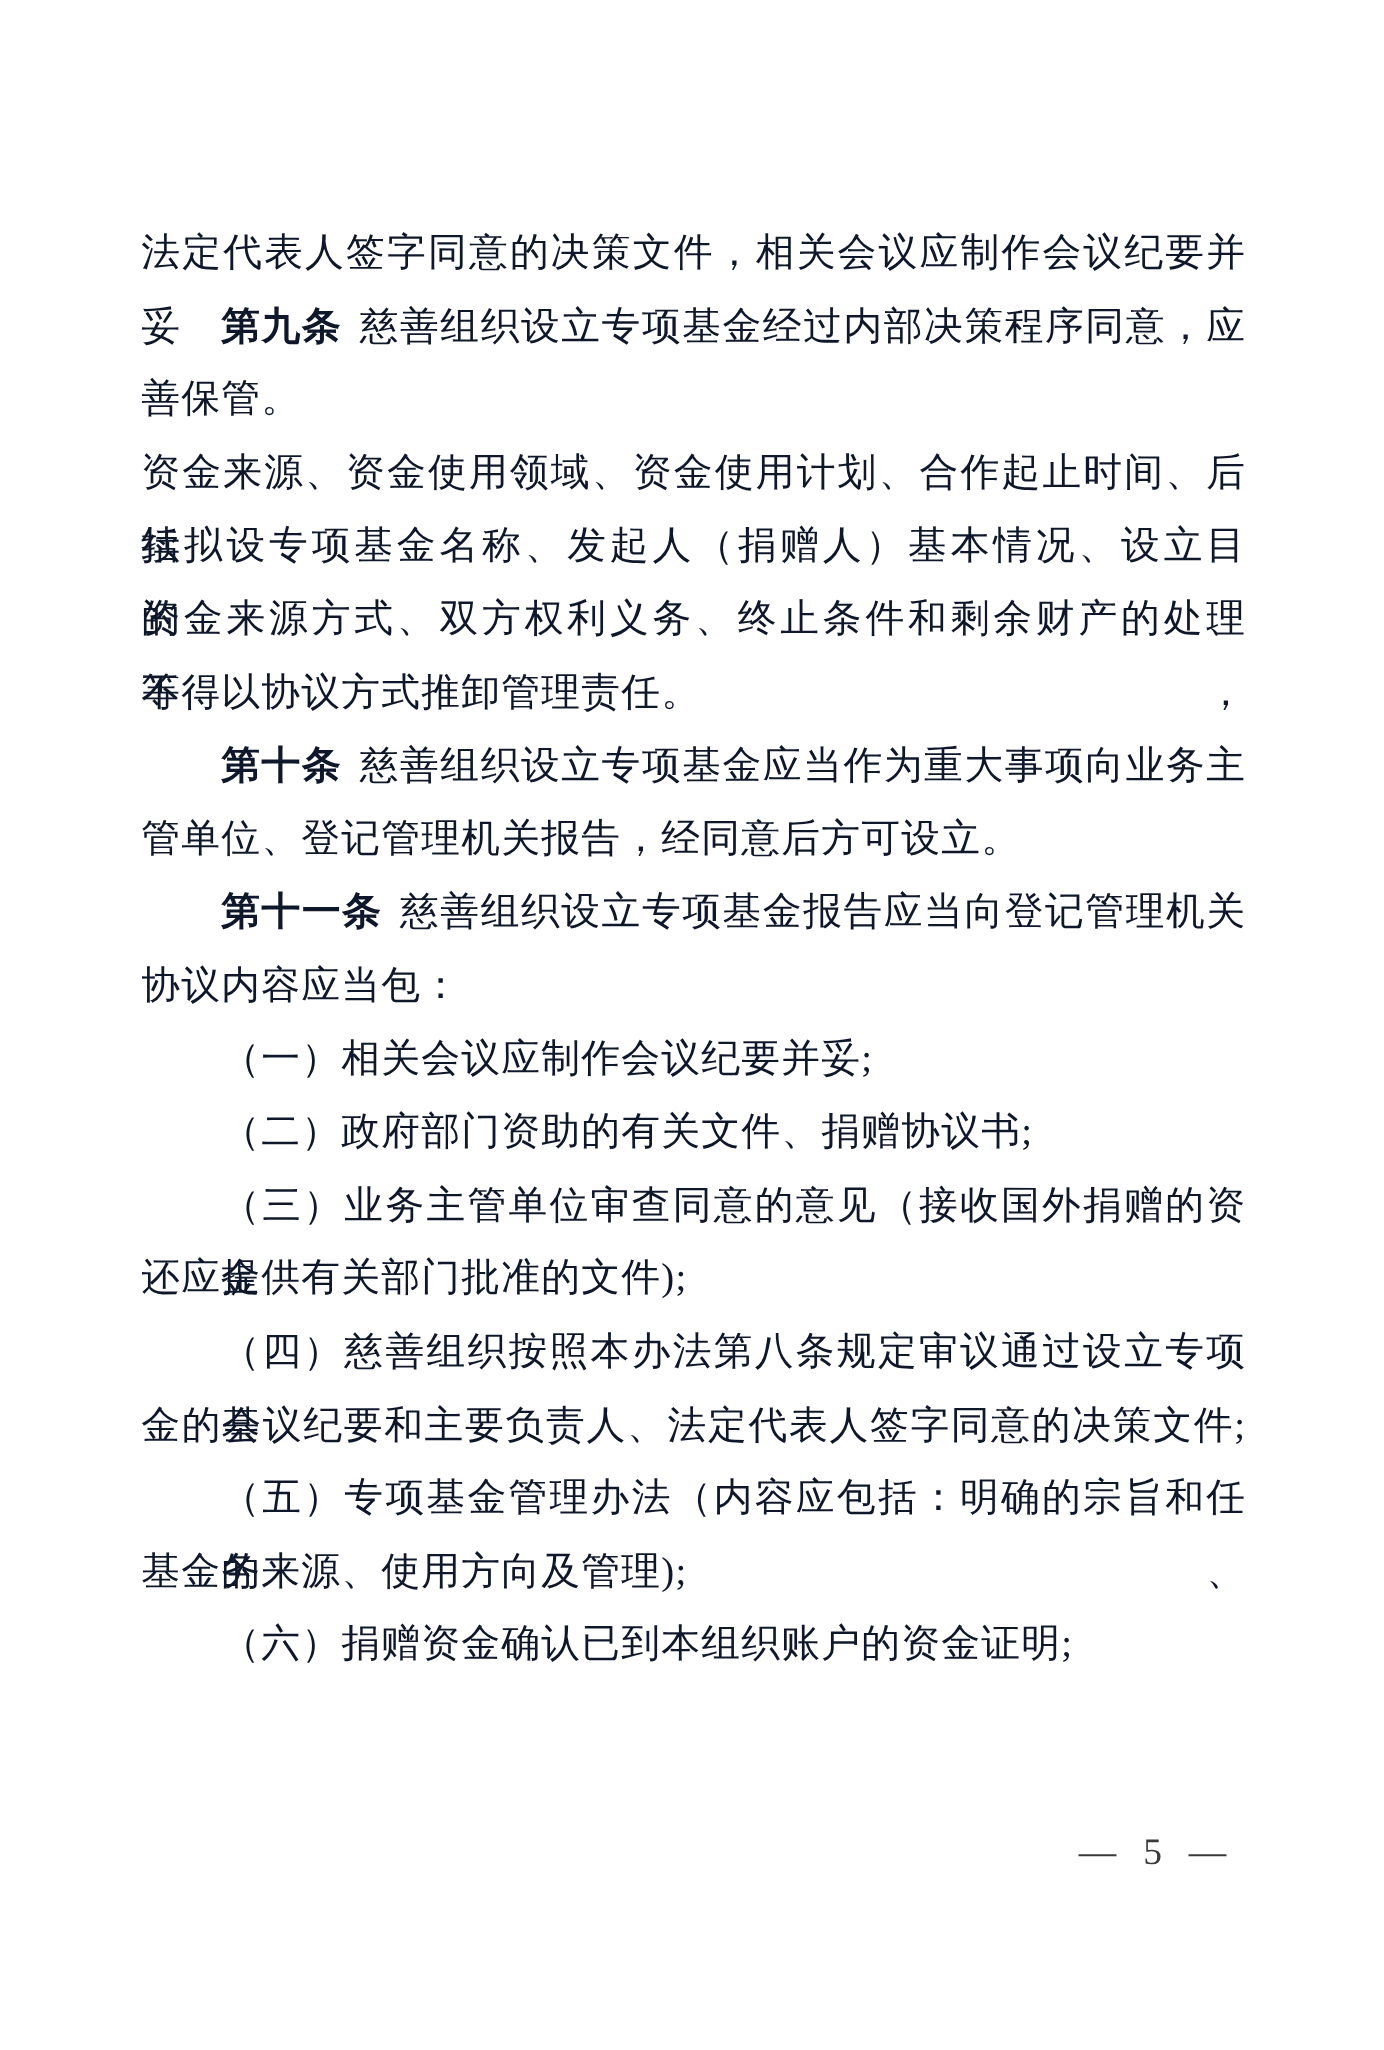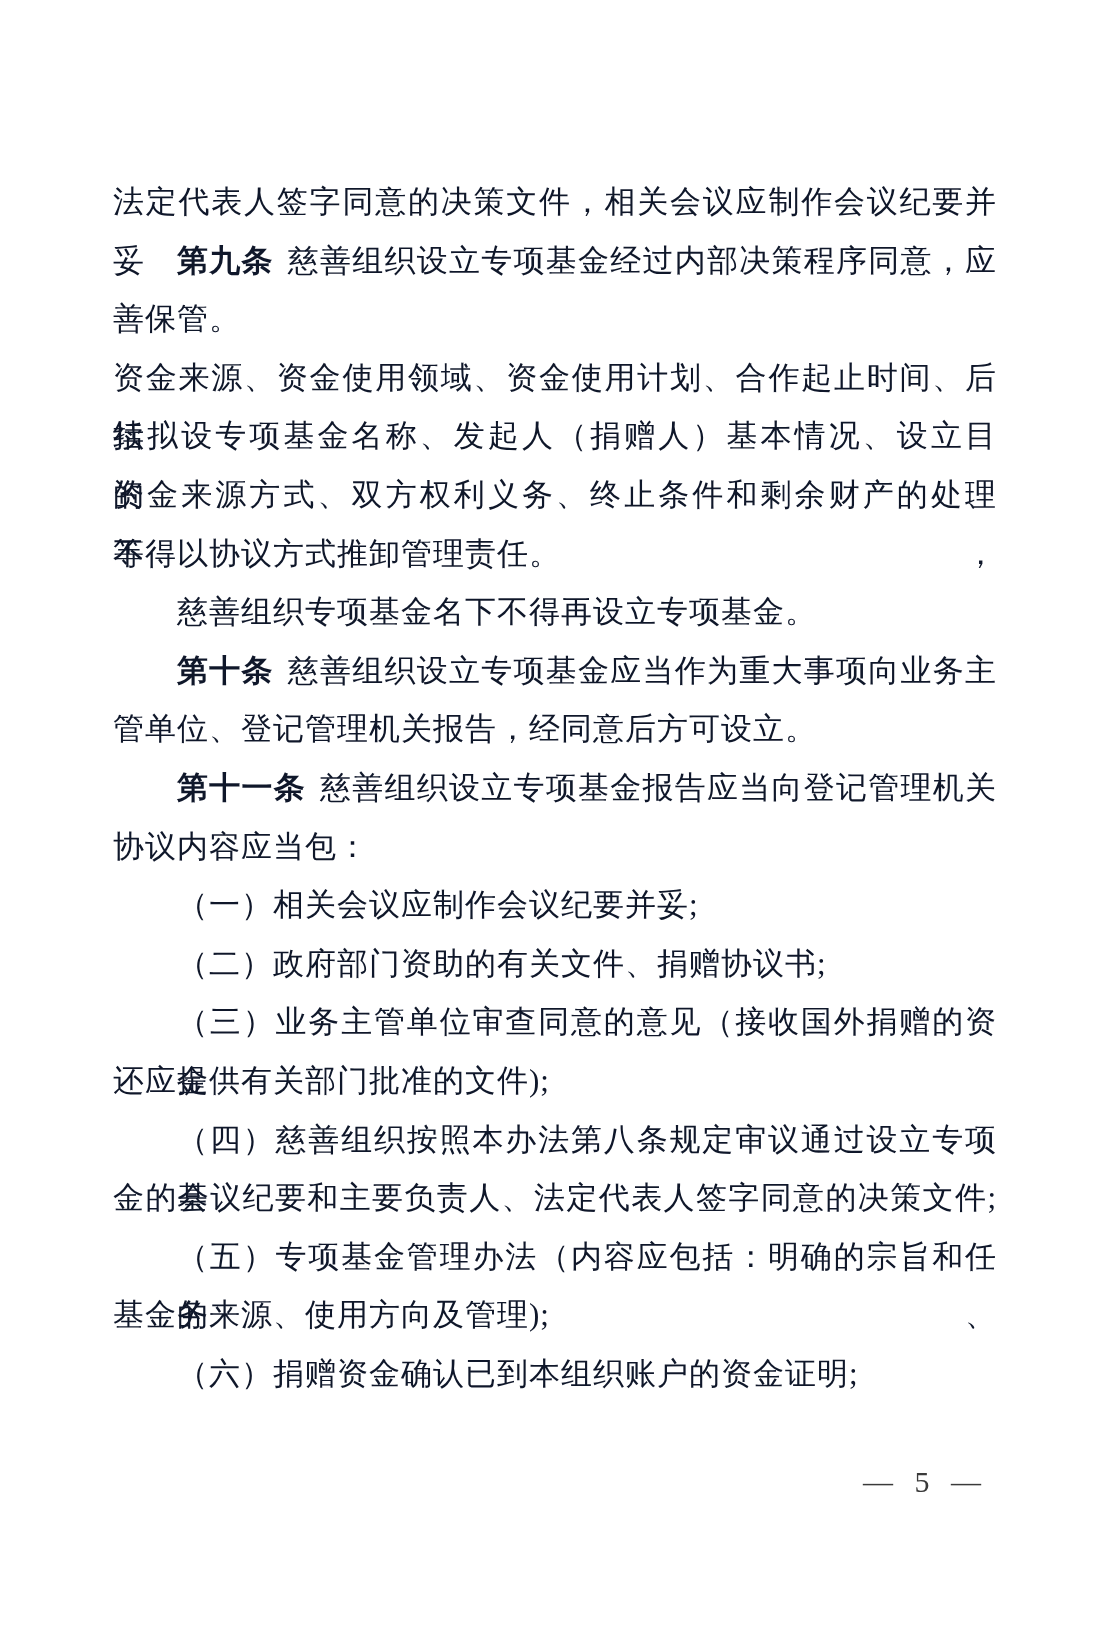--- a/index.html
+++ b/index.html
@@ -79,21 +79,20 @@
 
 
     <div class="line fill"><span>资金来源、资金使用领域、资金使用计划、合作起止时间、后续</span></div>
 
     <div class="line fill"><span>括拟设专项基金名称、发起人（捐赠人）基本情况、设立目的、</span></div>
 
     <div class="line fill"><span>资金来源方式、双方权利义务、终止条件和剩余财产的处理等，</span></div>
 
     <div class="line"><span>不得以协议方式推卸管理责任。</span></div>
 
-    <div class="line indent"><span>慈善组织专项基金名下不得再设立专项基金。</span></div>
 
     <div class="line indent fill"><span class="article-no">第十条</span><span>慈善组织设立专项基金应当作为重大事项向业务主</span></div>
 
     <div class="line"><span>管单位、登记管理机关报告，经同意后方可设立。</span></div>
 
     <div class="line indent fill"><span class="article-no">第十一条</span><span>慈善组织设立专项基金报告应当向登记管理机关</span></div>
 
     <div class="line"><span>协议内容应当包：</span></div>
 
     <div class="line indent"><span>（一）相关会议应制作会议纪要并妥;</span></div>

